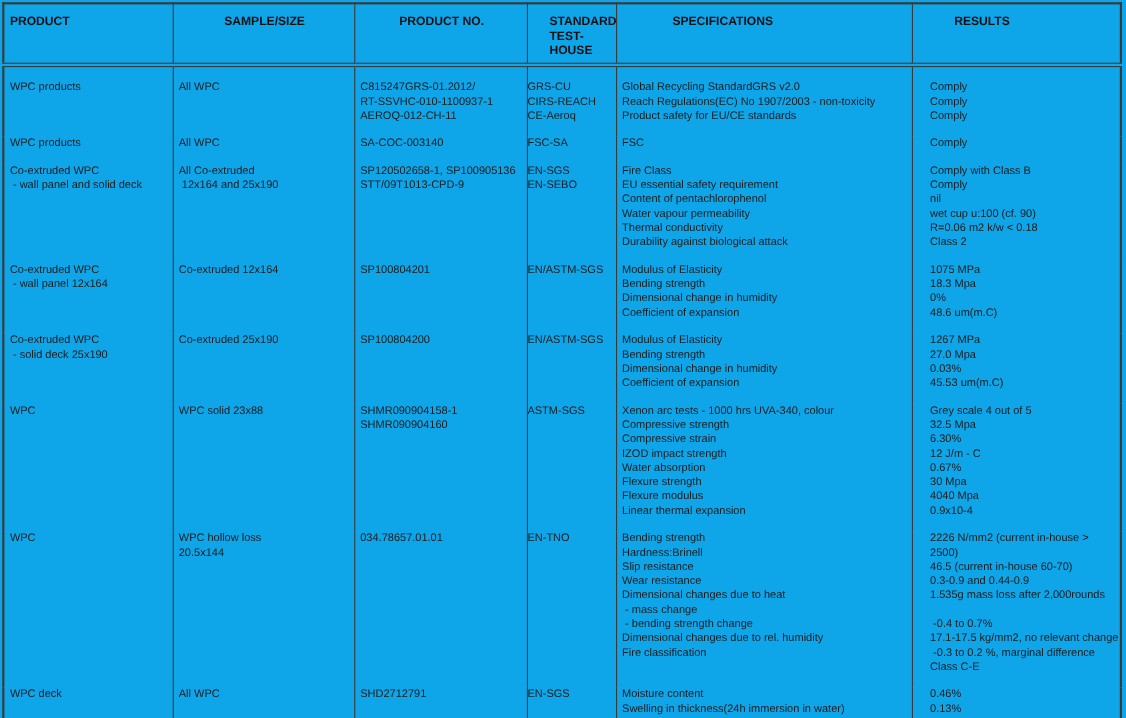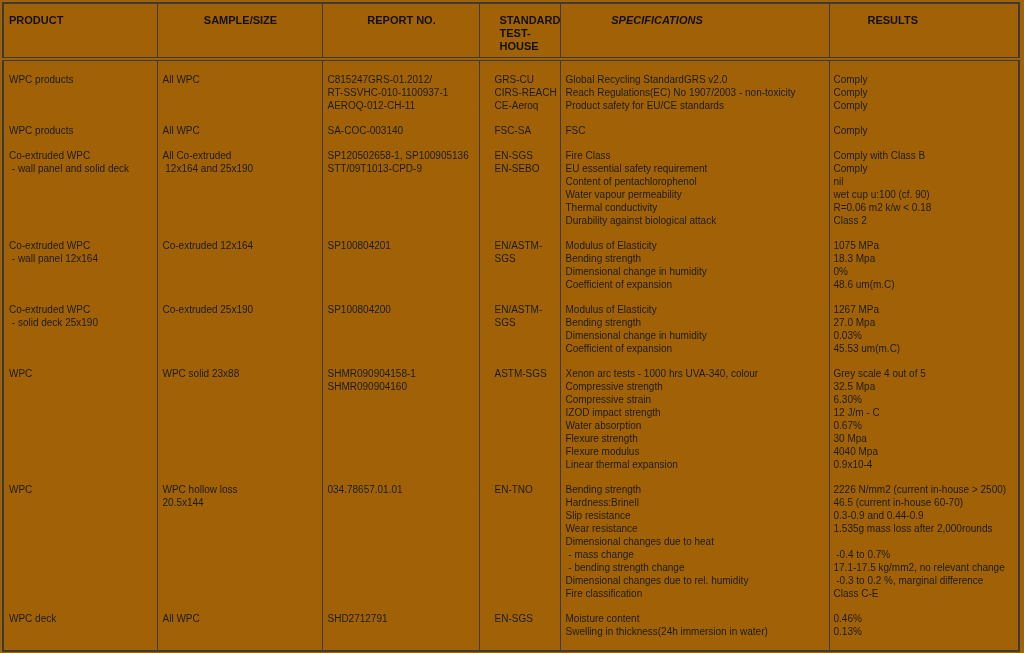--- a/index.html
+++ b/index.html
@@ -8,21 +8,21 @@
     background: #ffffff;
     width: 1024px;
     height: 653px;
     font-family: "Liberation Sans", sans-serif;
     overflow: hidden;
   }
   .page {
     position: relative;
     width: 1024px;
     height: 653px;
-    background: #a16207;
+    background: #0ea5e9;
   }
   table.report-table {
     position: absolute;
     left: 2px;
     top: 2px;
     width: 1016px;
     border-collapse: collapse;
     table-layout: fixed;
     border: 2px solid #3b3b3b;
   }
@@ -43,44 +43,44 @@
     color: #111111;
     border-bottom: 4px double #3b3b3b;
     height: 32px;
     padding-top: 10px;
     padding-bottom: 4px;
   }
   th.h0 { text-align: left; }
   th.h1 { text-align: center; margin-top: 32px; }
   th.h2 { text-align: center; }
   th.h3 { text-align: left; padding-left: 20px; }
-  th.h4 { text-align: center; padding-right: 80px; font-style: italic; }
+  th.h4 { text-align: center; padding-right: 80px; }
   th.h5 { text-align: center; padding-right: 94px; padding-left: 32px; }
   tbody tr:first-child td { padding-top: 12px; }
-  td.c-standard { padding-left: 15px; padding-right: 1px; }
-  td.c-results  { padding-left: 4px; padding-right: 1px; }
+  td.c-standard { padding-left: 0; padding-right: 1px; }
+  td.c-results  { padding-left: 16px; padding-right: 1px; }
 </style>
 </head>
 <body>
 
 <div class="page">
   <table class="report-table">
     <colgroup>
       <col style="width:154px">
       <col style="width:165px">
       <col style="width:157px">
       <col style="width:81px">
       <col style="width:269px">
       <col style="width:190px">
     </colgroup>
     <thead>
       <tr>
         <th class="h0">PRODUCT</th>
         <th class="h1">SAMPLE/SIZE</th>
-        <th class="h2">REPORT NO.</th>
+        <th class="h2">PRODUCT NO.</th>
         <th class="h3">STANDARD/
 TEST-HOUSE</th>
         <th class="h4">SPECIFICATIONS</th>
         <th class="h5">RESULTS</th>
       </tr>
     </thead>
     <tbody>
         <tr>
           <td class="c-product">WPC products</td>
           <td class="c-sample">All WPC</td>

